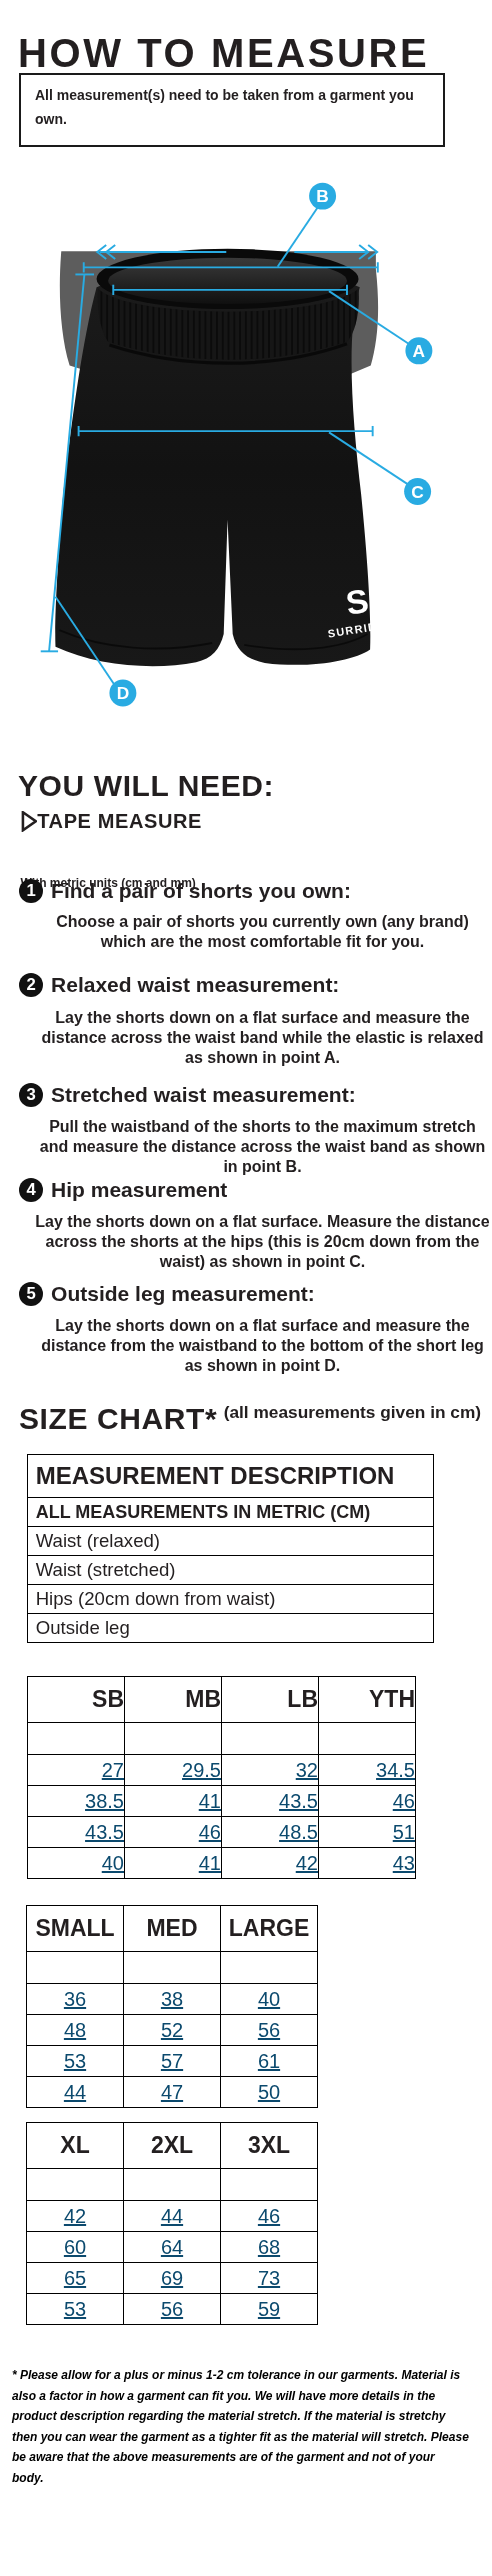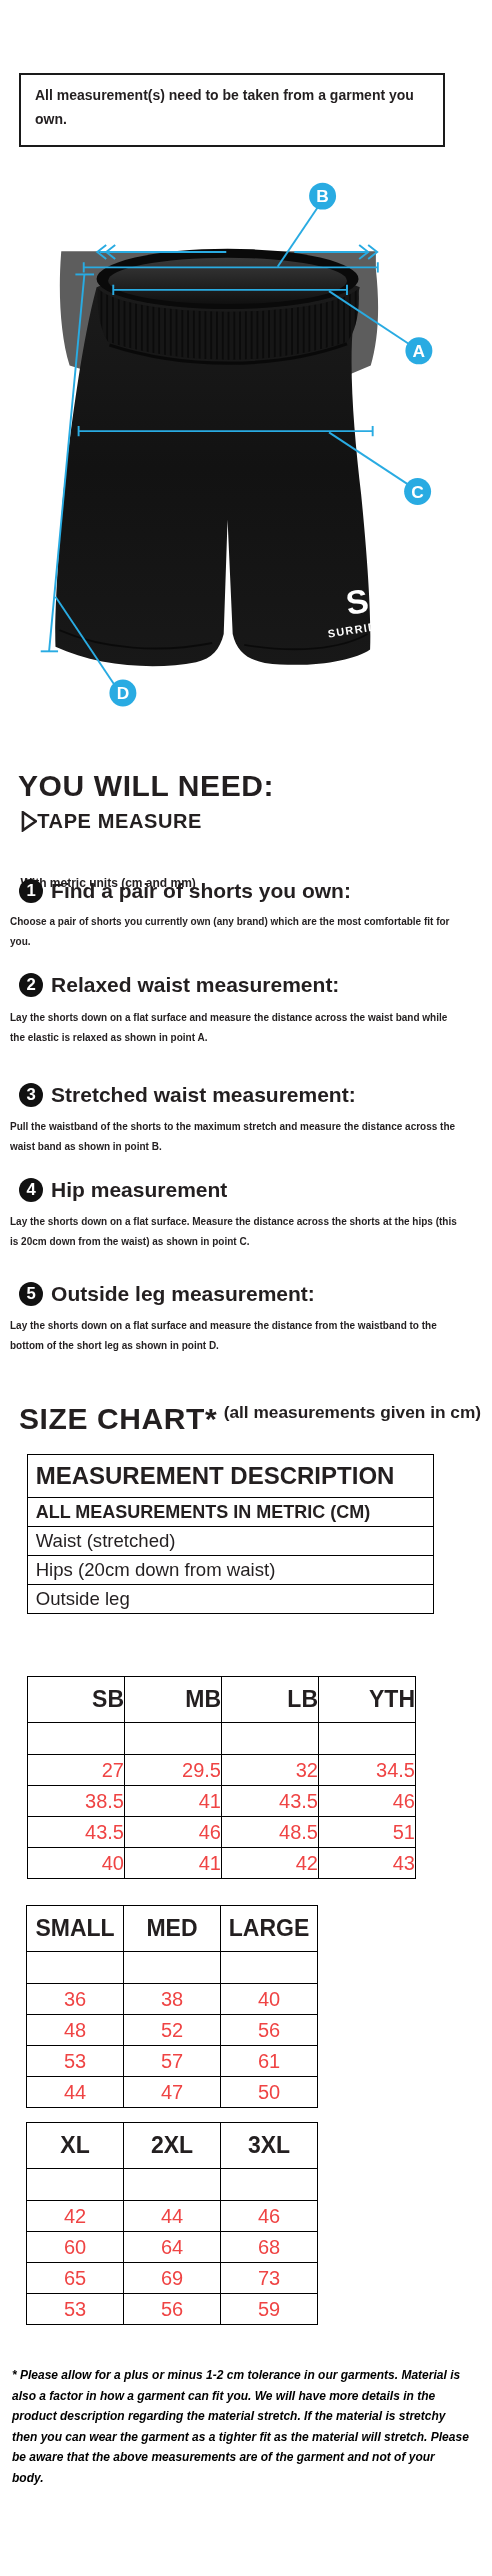--- a/index.html
+++ b/index.html
@@ -22,49 +22,50 @@
   .tool-label{font-size:20px;font-weight:bold;letter-spacing:0.6px;}
   .tool-note{top:876px;left:20.6px;font-size:12px;font-weight:bold;}
   
   .step-head{left:19px;display:flex;align-items:center;gap:7.7px;}
   .step-num{
     width:24.4px;height:24.4px;border-radius:50%;background:#111;color:#fff;
     display:flex;align-items:center;justify-content:center;
     font-size:16.7px;font-weight:bold;flex:0 0 auto;
   }
   .step-title{font-size:21px;font-weight:bold;}
-  .step-body{left:10px;width:455px;font-size:10px;font-weight:bold;line-height:20px;}
+  .step-body{left:35px;width:455px;font-size:16px;font-weight:bold;line-height:20px;text-align:center;}
   
   .chart-head{top:1402px;left:19px;display:flex;align-items:flex-start;gap:6.4px;}
   .chart-title{font-size:30px;font-weight:bold;letter-spacing:0.6px;}
   .chart-note{font-size:17.3px;font-weight:bold;}
   
   table{border-collapse:collapse;table-layout:fixed;position:absolute;background:#fff;}
   td,th{border:1.9px solid #000;padding:0;}
   .t-desc{top:1454px;left:27px;width:407px;}
   .t-desc .hrow td{height:42px;font-size:24px;font-weight:bold;padding-left:7.7px;}
   .t-desc .srow td{height:28px;font-size:18px;font-weight:bold;padding-left:7.7px;}
   .t-desc .rrow td{height:28px;font-size:18.6px;font-weight:normal;padding-left:7.7px;}
   .t-size{text-align:center;}
   .t-size .hrow td{height:45px;font-size:23px;font-weight:bold;}
   .t-size .erow td{height:31px;}
-  .t-size .vrow td{height:30px;font-size:20px;color:#ef4444;font-weight:normal;}
+  .t-size .vrow td{height:30px;font-size:20px;color:#0c4a6e;font-weight:normal;text-decoration:underline;}
   .t-size1{top:1676px;left:27px;width:389px;text-align:right;}
   .t-size2{top:1905px;left:26px;width:292px;}
   .t-size3{top:2122px;left:26px;width:292px;}
   
   .footer-note{top:2365px;left:12px;width:457px;font-size:12px;font-weight:bold;
     font-style:italic;line-height:20.6px;color:#000000;}
   .diagram-svg{top:173px;left:0;}
 </style>
 </head>
 <body>
 
 <div class="page">
 
+  <h1 class="abs main-title">HOW TO MEASURE</h1>
 
   <div class="abs notice-box">
     <span>All measurement(s) need to be taken from a garment you own.</span>
   </div>
 
   <svg class="abs diagram-svg" width="493" height="565" viewBox="0 0 767 880">
     <defs>
       <linearGradient id="bodyGrad" x1="0" y1="0" x2="0" y2="1">
         <stop offset="0" stop-color="#1c1c1c"></stop>
         <stop offset="0.5" stop-color="#121212"></stop>
@@ -219,20 +220,23 @@
 
   <table class="t-desc">
     <tbody>
       <tr class="hrow">
         <td>MEASUREMENT DESCRIPTION</td>
       </tr>
       <tr class="srow">
         <td>ALL MEASUREMENTS IN METRIC (CM)</td>
       </tr>
       <tr class="rrow">
+        <td>Waist (relaxed)</td>
+      </tr>
+      <tr class="rrow">
         <td>Waist (stretched)</td>
       </tr>
       <tr class="rrow">
         <td>Hips (20cm down from waist)</td>
       </tr>
       <tr class="rrow">
         <td>Outside leg</td>
       </tr>
     </tbody>
   </table>

